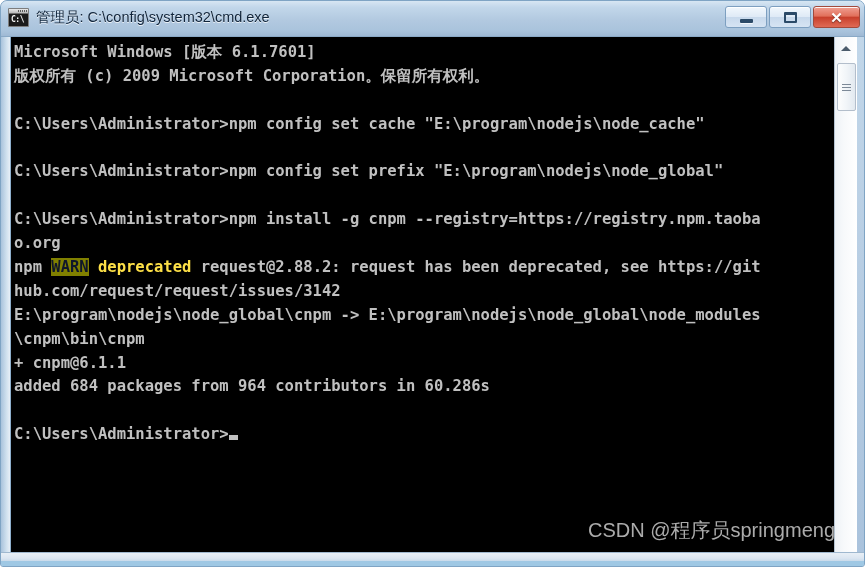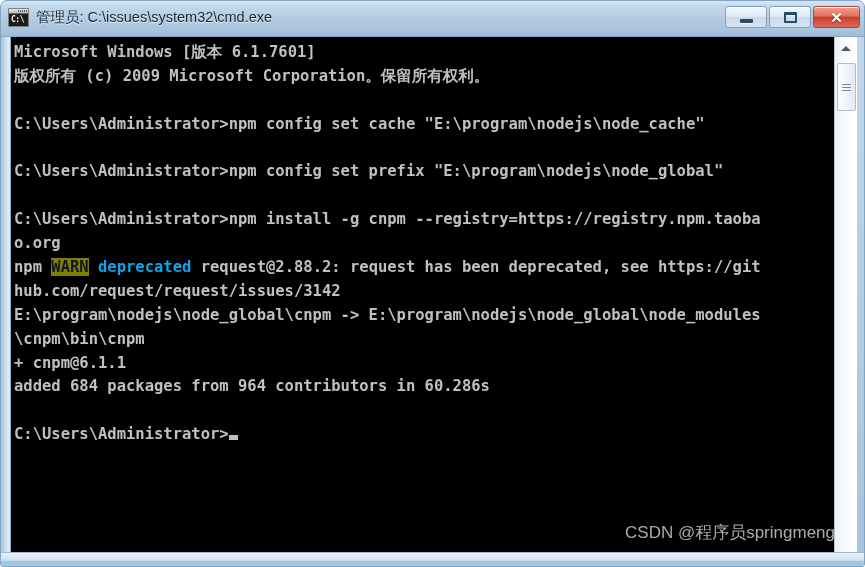--- a/index.html
+++ b/index.html
@@ -181,21 +181,21 @@
     letter-spacing: 0px;
     font-weight: bold;
     -webkit-font-smoothing: none;
   }
   #console-text .line { height: 23.9px; }
   .warn-badge {
     background: #808000;
     color: #0f172a;
     font-weight: bold;
   }
-  .magenta { color: #0ea5e9; text-align: right; }
+  .magenta { color: #fde047; text-align: right; }
   .cursor {
     display: inline-block;
     width: 9px;
     height: 5px;
     background: #c0c0c0;
     vertical-align: -1px;
   }
 
   
   #scrollbar {
@@ -243,21 +243,21 @@
     background: repeating-linear-gradient(180deg,#7d8a98 0 1px,transparent 1px 3px);
   }
 
   
   #watermark {
     position: absolute;
     right: 22px;
     bottom: 10px;
     color: #c9c9c9;
     font-family: "Liberation Sans", sans-serif;
-    font-size: 17px;
+    font-size: 20px;
     white-space: nowrap;
     opacity: 0.85;
   }
 
   
   #bottom-frame {
     position: absolute;
     left: 0;
     bottom: 0;
     width: 865px;
@@ -289,21 +289,21 @@
 <div id="desktop">
 
   <div id="cmd-window">
 
     <div id="titlebar">
       <div id="titlebar-left">
         <div class="cmd-icon">
           <div class="bar"></div>
           <div class="glyph">C:\</div>
         </div>
-        <div id="window-title">管理员: C:\issues\system32\cmd.exe</div>
+        <div id="window-title">管理员: C:\config\system32\cmd.exe</div>
       </div>
 
       <div id="window-buttons">
         <div class="winbtn">
           <div class="glyph-min"></div>
         </div>
         <div class="winbtn">
           <div class="glyph-max"></div>
         </div>
         <div class="winbtn close">

